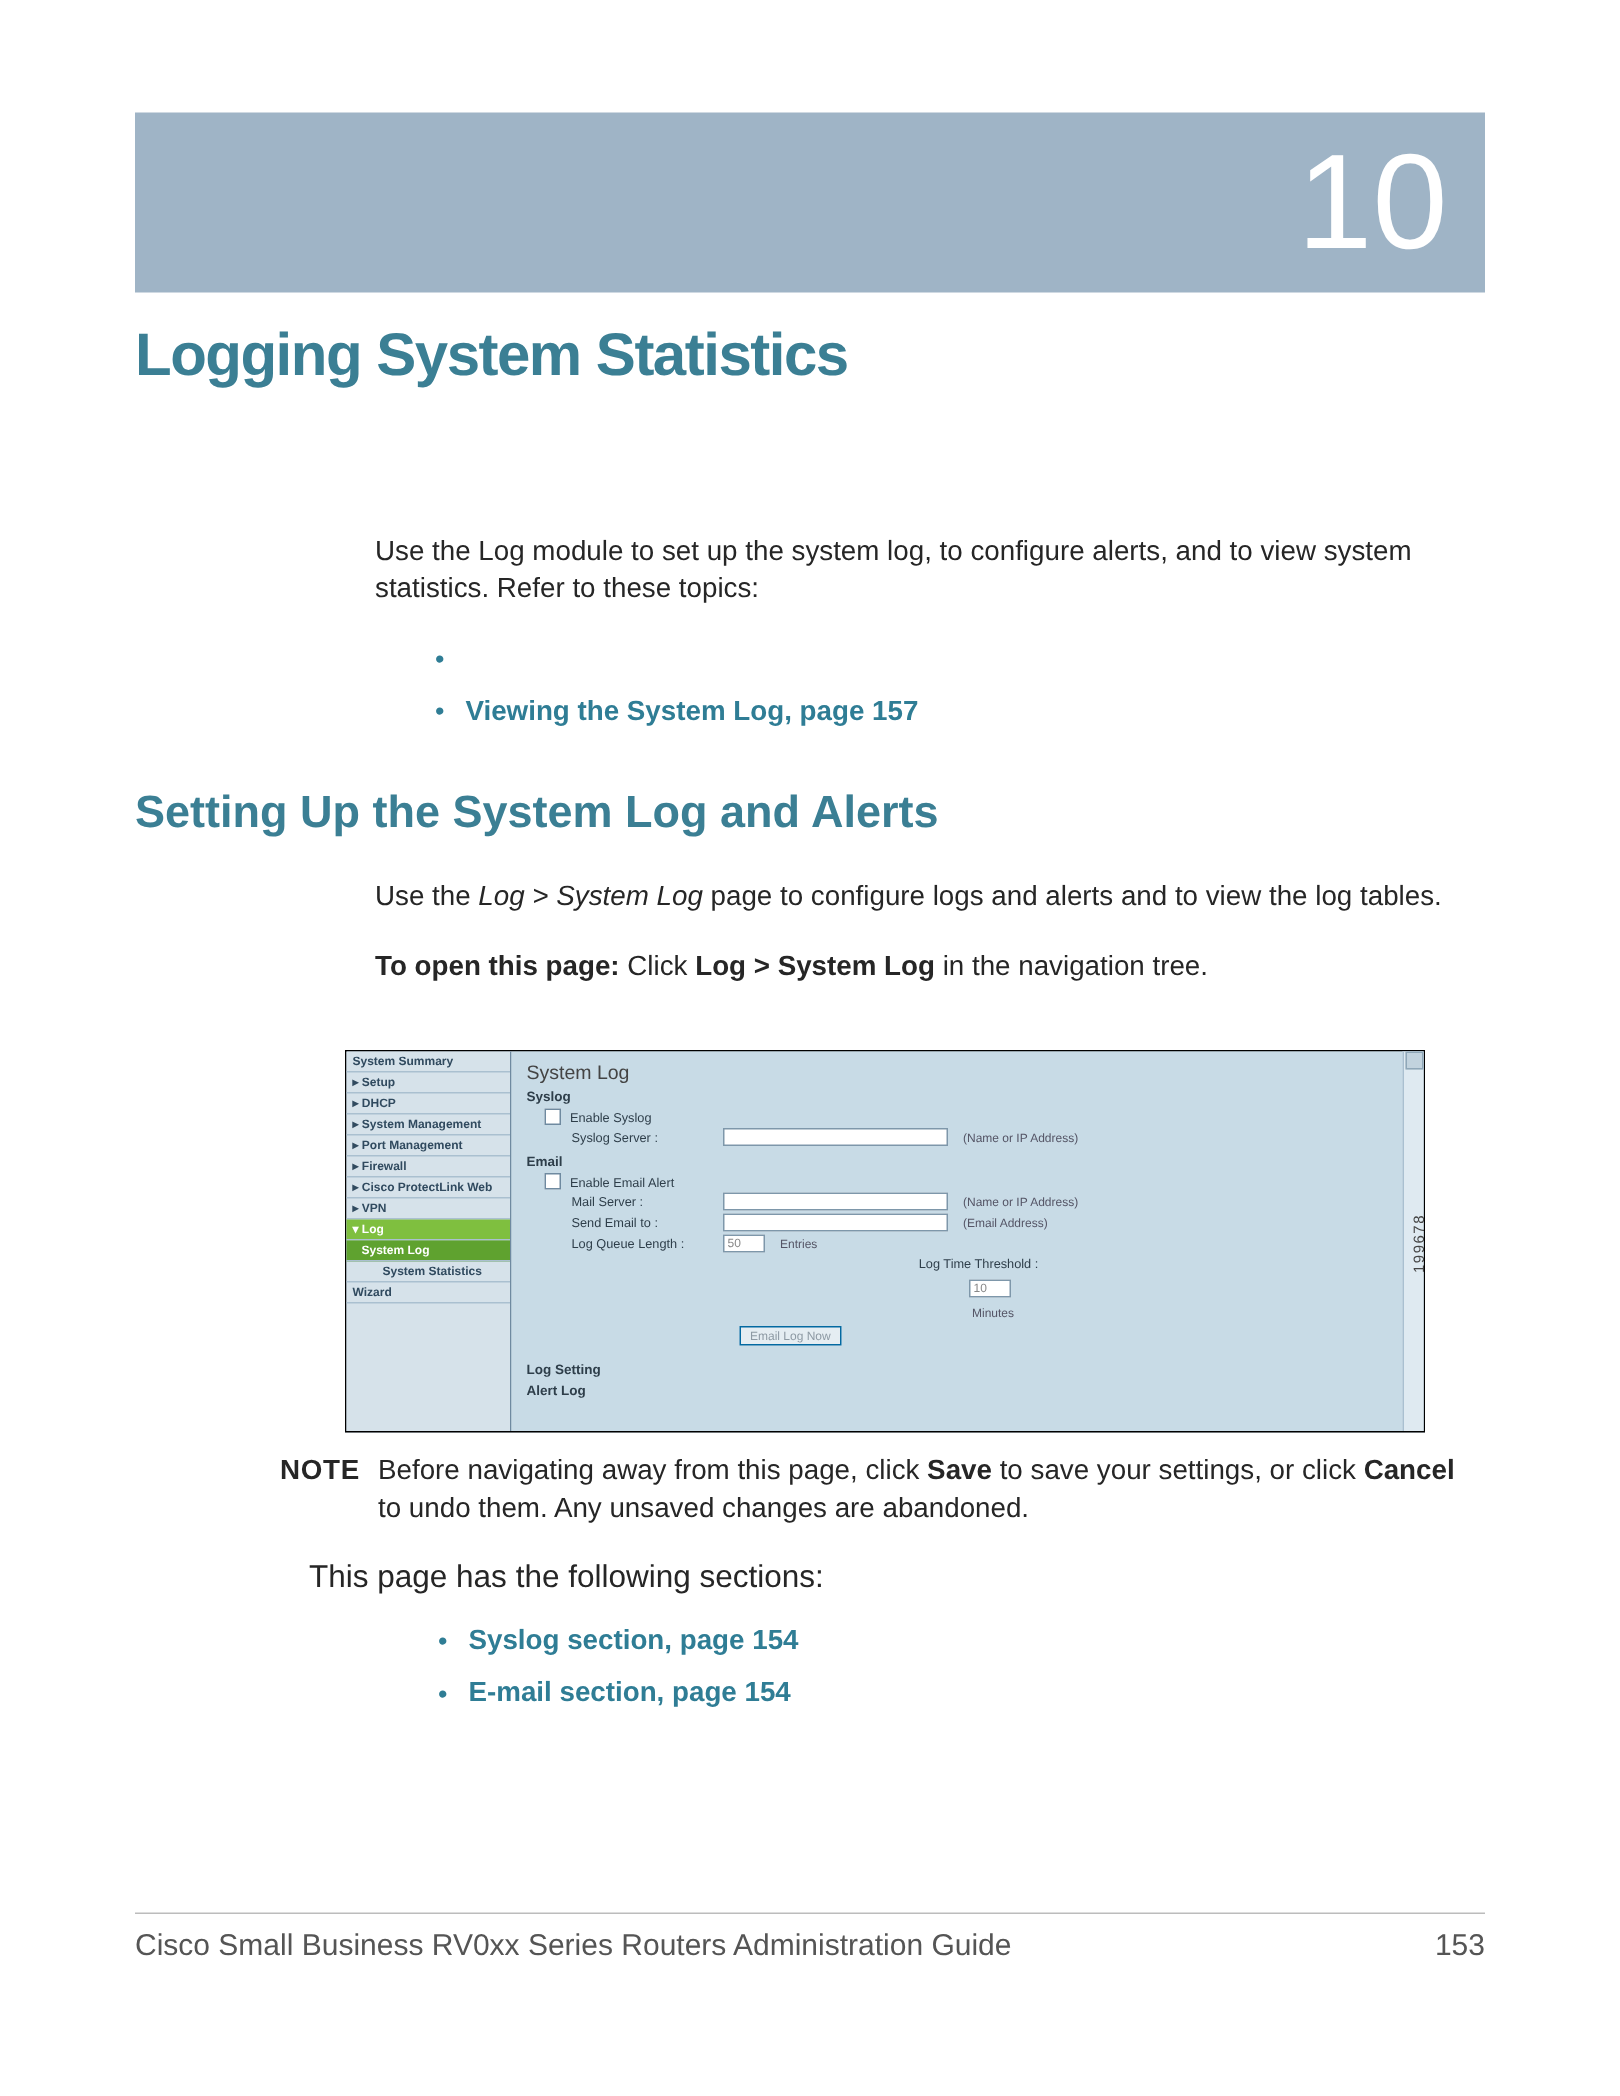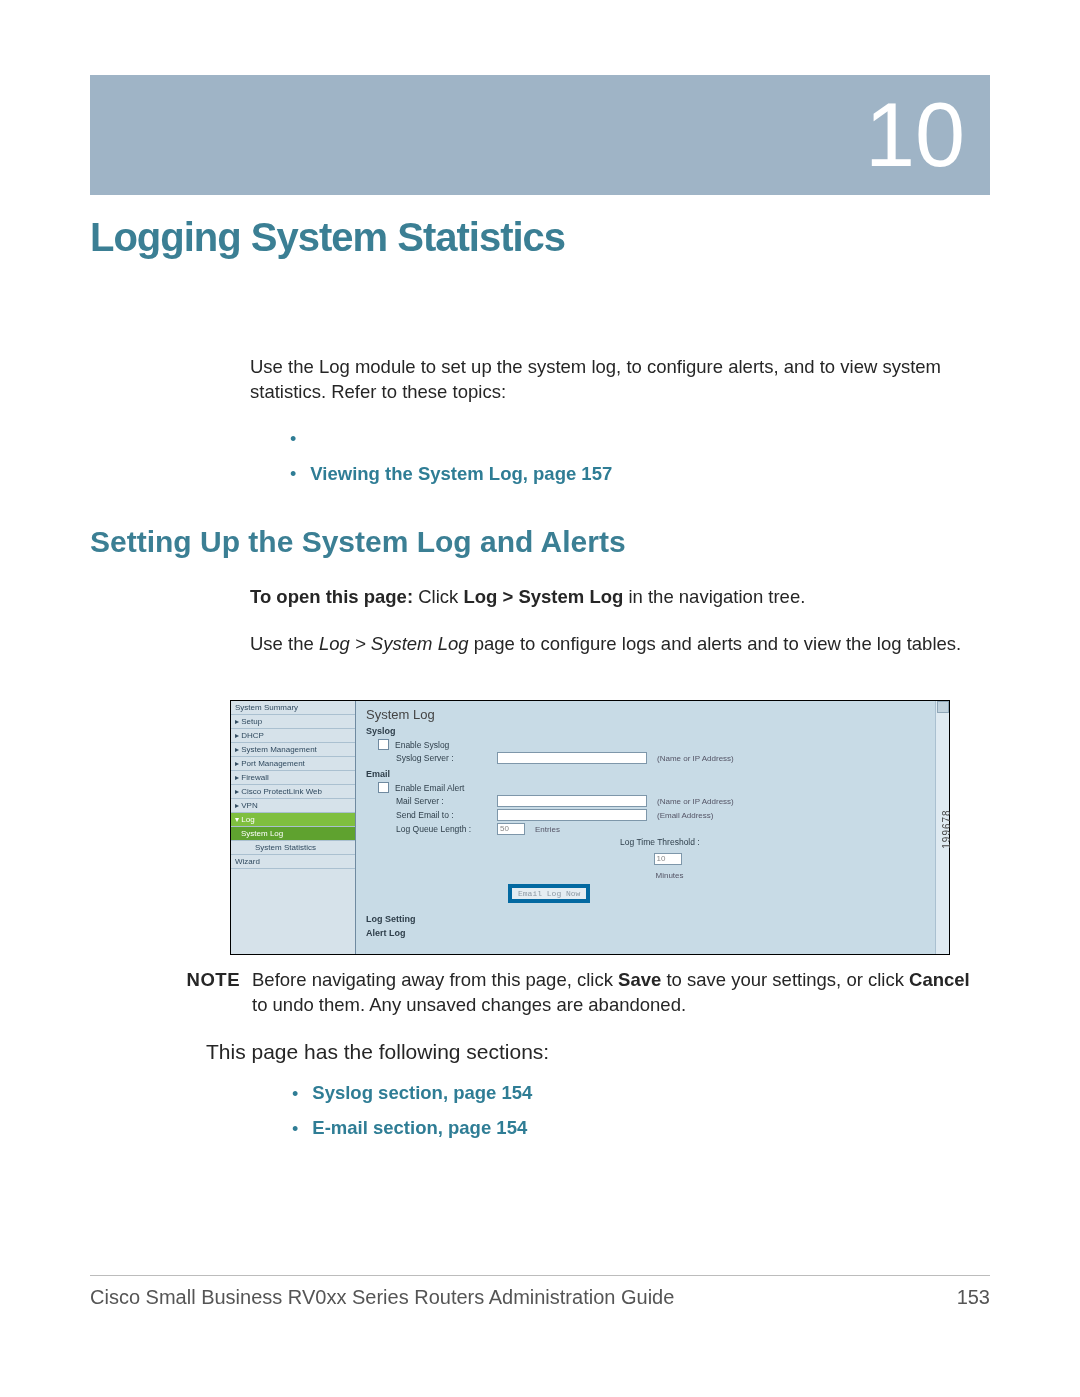--- a/index.html
+++ b/index.html
@@ -15,35 +15,35 @@
   .bullet-dot { color: #2f7d95; font-size: 18px; line-height: 1.4; }
   .toc-link { color: #2f7d95; font-weight: bold; font-size: 18.5px; }
   h2.section { position: absolute; left: 90px; top: 525px; font-size: 30px; color: #3b7f94; font-weight: bold; }
   .sect-body { position: absolute; left: 250px; top: 585px; width: 740px; font-size: 18.5px; line-height: 1.35; }
   .para { margin-bottom: 22px; }
   .italic { font-style: italic; }
   .bold { font-weight: bold; }
   
   .figure-wrap { position: absolute; left: 230px; top: 700px; width: 722px; height: 257px; }
   .figure { width: 720px; height: 255px; border: 1px solid #000; background: #c8dbe6; display: flex; font-family: Arial, sans-serif; }
-  .fig-sidebar { width: 125px; background: #d6e2ea; border-right: 1px solid #6f8aa0; display: flex; flex-direction: column; font-size: 8px; }
+  .fig-sidebar { width: 110px; background: #d6e2ea; border-right: 1px solid #6f8aa0; display: flex; flex-direction: column; font-size: 8px; font-weight: bold; }
   .fig-sidebar .nav-item { padding: 2px 4px; border-bottom: 1px solid #aac0d0; color: #304a5f; white-space: nowrap; overflow: hidden; }
   .fig-sidebar .nav-item.indent { padding-left: 24px; }
   .fig-sidebar .nav-item.active-group { background: #7fbf3f; color: #fff; }
   .fig-sidebar .nav-item.active-item { background: #5fa22f; color: #fff; padding-left: 10px; }
   .fig-main { flex: 1; background: #c8dbe6; padding: 6px 10px; font-size: 9px; color: #2e3e4a; position: relative; }
   .fig-main .panel-title { font-size: 13px; color: #444; margin-bottom: 4px; }
   .fig-main .grp-head { font-weight: bold; font-size: 9px; margin: 4px 0 2px; }
   .fig-row { display: flex; align-items: center; gap: 6px; padding: 1px 0 1px 12px; font-size: 8.5px; }
   .fig-row .lbl { width: 95px; }
   .fig-row .inp { width: 150px; height: 12px; border: 1px solid #7e97aa; background: #fff; font-size: 8px; padding-left: 2px; color: #888; }
   .fig-row .inp.small { width: 28px; }
   .fig-row .note { color: #556; font-size: 8px; margin-left: 4px; }
   .fig-row .cb { width: 11px; height: 11px; border: 1px solid #6f8aa0; background: #fff; flex: none; }
-  .fig-btn { border: 4px solid #0369a1; background: #e5edf2; color: #8e9aa4; font-size: 8px; padding: 1px 6px; display: inline-block; font-family: Liberation Mono, monospace; }
+  .fig-btn { border: 1px solid #0369a1; background: #e5edf2; color: #8e9aa4; font-size: 8px; padding: 1px 6px; display: inline-block; }
   .fig-scroll { position: absolute; right: 0; top: 0; bottom: 0; width: 14px; background: #dfeaf1; border-left: 1px solid #aac0d0; }
   .fig-scroll .thumb-top { width: 12px; height: 12px; background: #c2d3de; border: 1px solid #8fa7b8; margin: 0 auto; }
   .fig-id { position: absolute; right: -14px; top: 50%; transform: translateY(-50%) rotate(-90deg); transform-origin: center; font-size: 10px; color: #444; letter-spacing: 1px; }
   
   .after-fig { position: absolute; left: 90px; top: 968px; width: 900px; }
   .note-row { display: flex; gap: 12px; font-size: 18.5px; line-height: 1.35; margin-bottom: 22px; }
   .note-label { font-weight: bold; width: 150px; text-align: right; flex: none; letter-spacing: 0.5px; }
   .note-text { flex: 1; }
   .follow { margin-left: 116px; font-size: 21px; margin-bottom: 18px; }
   .sub-list { margin-left: 202px; }
@@ -72,24 +72,24 @@
       <span class="bullet-dot">•</span>
       <span class="toc-link">Viewing the System Log, page 157</span>
     </div>
   </div>
 </div>
 
 <h2 class="section">Setting Up the System Log and Alerts</h2>
 
 <div class="sect-body">
   <p class="para">
-    <span class="bold">To open this page: </span><span>Click </span><span class="bold">Log &gt; System Log</span><span> in the navigation tree.</span>
+    <span>Use the </span><span class="italic">Log &gt; System Log</span><span> page to configure logs and alerts and to view the log tables.</span>
   </p>
   <p class="para">
-    <span>Use the </span><span class="italic">Log &gt; System Log</span><span> page to configure logs and alerts and to view the log tables.</span>
+    <span class="bold">To open this page: </span><span>Click </span><span class="bold">Log &gt; System Log</span><span> in the navigation tree.</span>
   </p>
 </div>
 
 <div class="figure-wrap">
   <div class="figure">
 
     <div class="fig-sidebar">
       <div class="nav-item">System Summary</div>
       <div class="nav-item">▸ Setup</div>
       <div class="nav-item">▸ DHCP</div>

